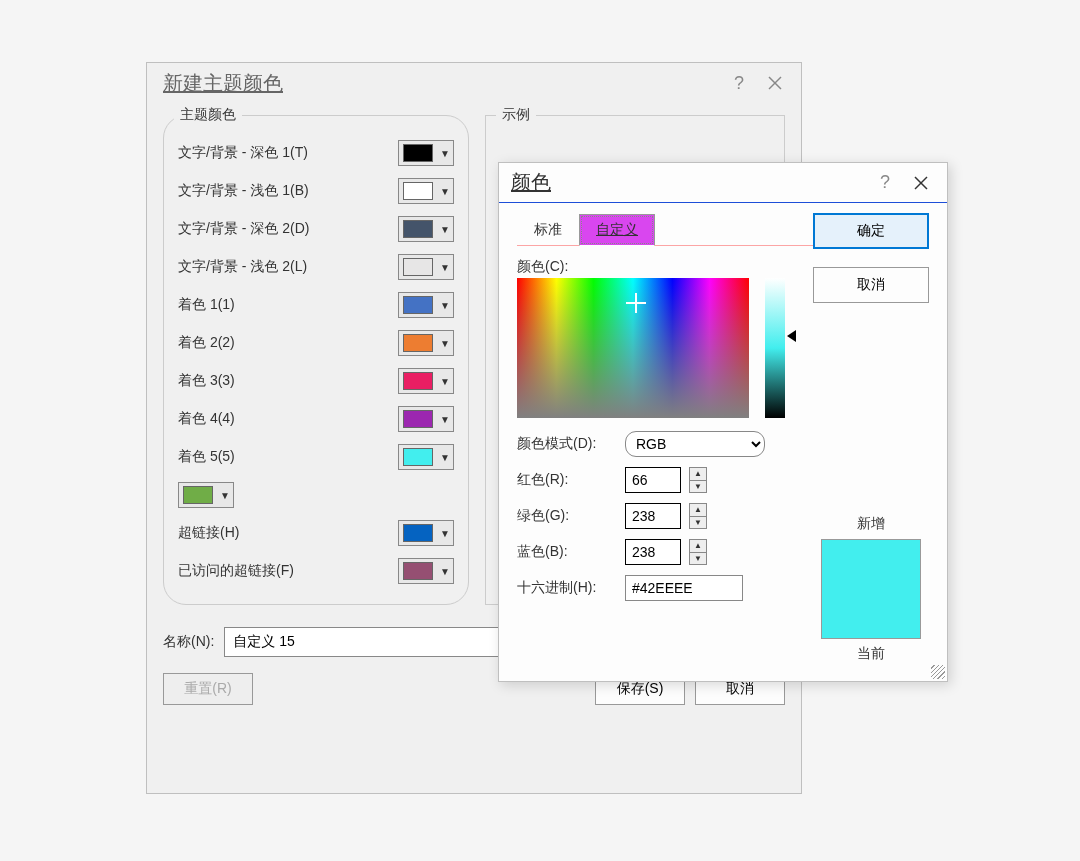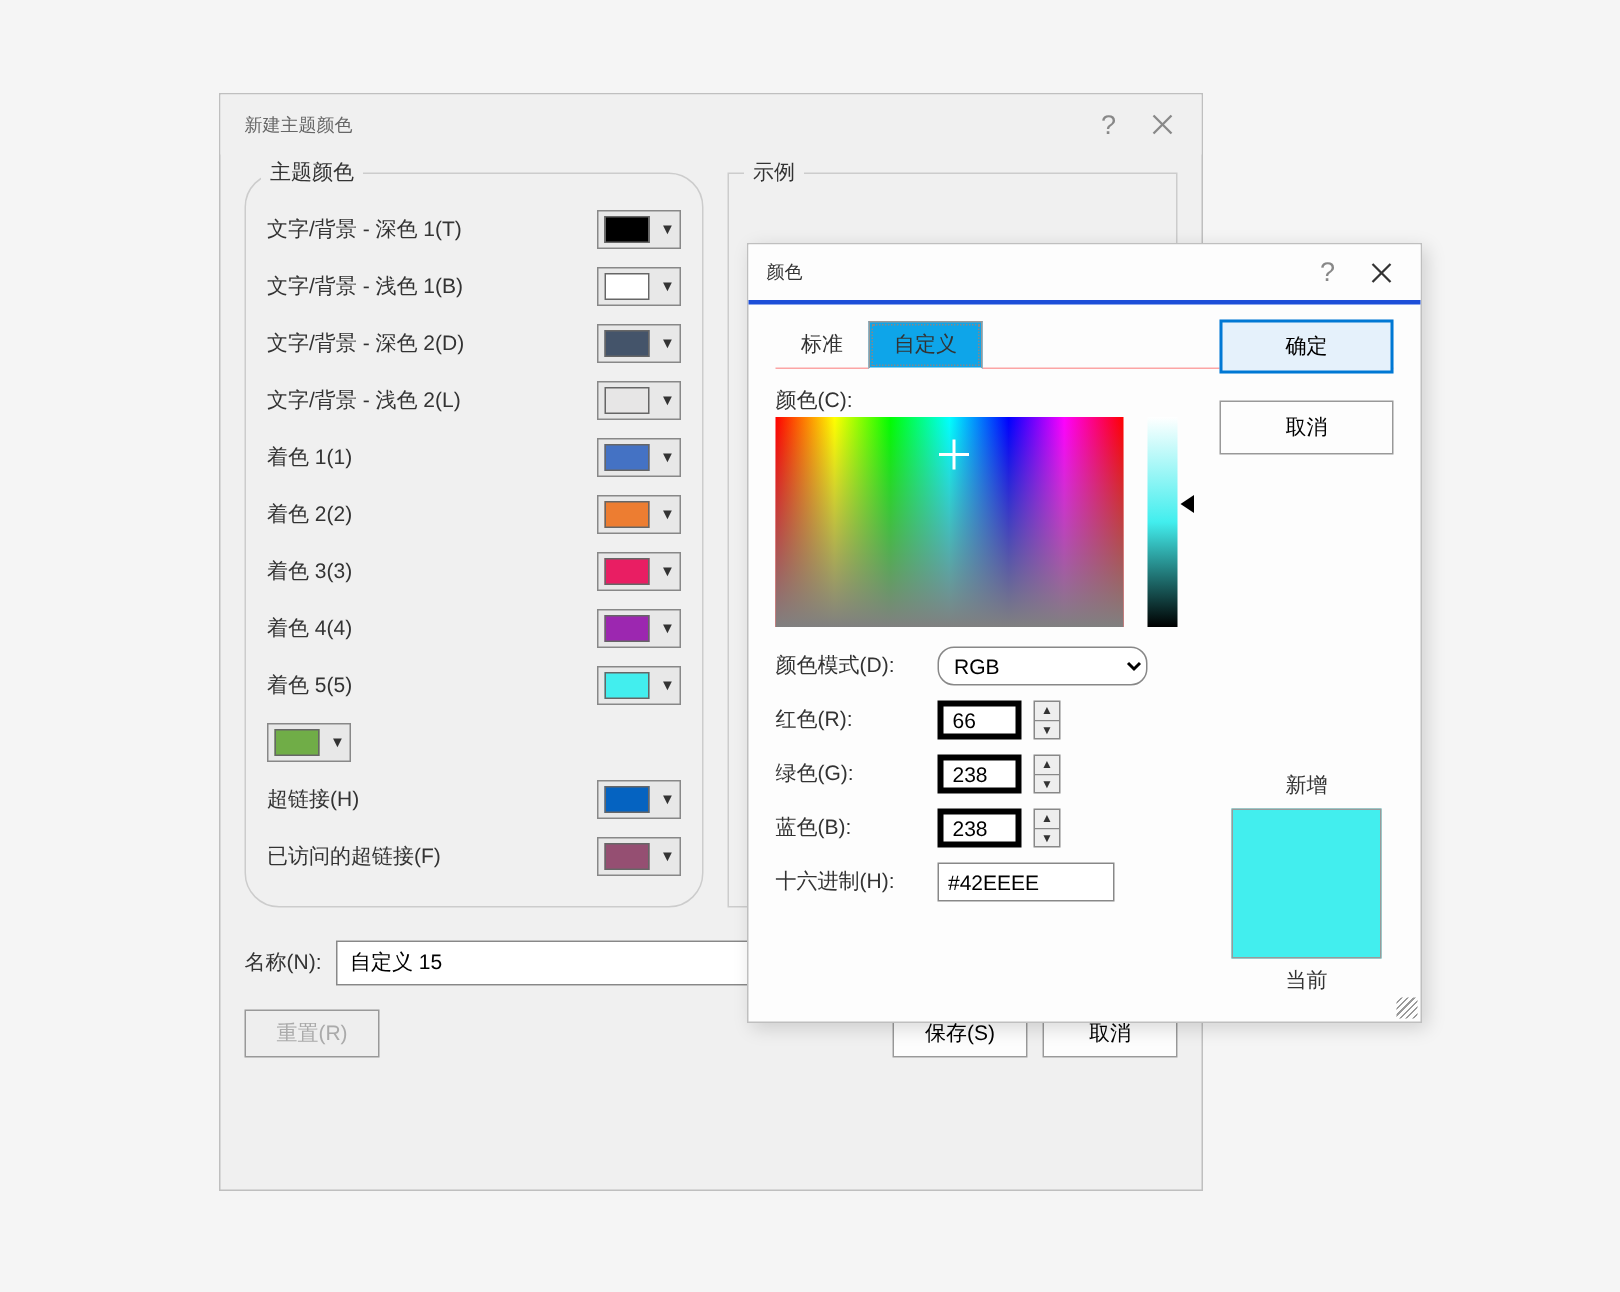--- a/index.html
+++ b/index.html
@@ -17,21 +17,21 @@
   background: #f0f0f0;
   border: 1px solid #bfbfbf;
 }
 .titlebar {
   height: 40px;
   display: flex;
   align-items: center;
   padding: 0 8px 0 16px;
   background: #f0f0f0;
 }
-.titlebar .title { flex: 1; color: #666; font-size: 12px; }
+.titlebar .title { flex: 1; color: #666; font-size: 20px; text-decoration: underline; }
 .titlebar .help {
   width: 36px; height: 36px; display: flex; align-items: center; justify-content: center;
   color: #888; font-size: 18px; cursor: pointer;
 }
 .titlebar .close {
   width: 36px; height: 36px; display: flex; align-items: center; justify-content: center;
   color: #888; font-size: 18px; cursor: pointer;
 }
 .dialog-body { padding: 12px 16px; }
 .fieldset {
@@ -103,21 +103,22 @@
   padding: 6px 16px;
   border: 1px solid transparent;
   border-bottom: none;
   cursor: pointer;
   position: relative;
   top: 1px;
 }
 .tab.active {
   border: 1px solid #999;
   border-bottom: 1px solid #fdfdfd;
-  background: #0ea5e9;
+  background: #d946ef;
+  text-decoration: underline;
 }
 .tab.active::after {
   content: "";
   position: absolute;
   inset: 1px;
   border: 1px dotted #888;
   pointer-events: none;
 }
 .color-area {
   width: 232px; height: 140px;
@@ -153,21 +154,21 @@
   border-right: 9px solid #000;
 }
 .form-row {
   display: flex; align-items: center; height: 36px; gap: 8px;
 }
 .form-row .flbl { width: 100px; }
 .form-row select, .form-row input[type=text] {
   height: 26px; border: 1px solid #888; background: #fff; padding: 0 6px; font-size: 14px;
 }
 .form-row select { width: 140px; border-radius: 11px; }
-.num-input { width: 56px; height: 26px; border: 4px solid #000000; padding: 0 6px; font-size: 14px; }
+.num-input { width: 56px; height: 26px; border: 1px solid #000000; padding: 0 6px; font-size: 14px; }
 .spinner {
   display: inline-flex; flex-direction: column; border: 1px solid #888; height: 26px; width: 18px;
 }
 .spinner div {
   flex: 1; display: flex; align-items: center; justify-content: center;
   font-size: 8px; background: #eee; cursor: pointer;
   border-bottom: 1px solid #888;
 }
 .spinner div:last-child { border-bottom: none; }
 .right-panel {
@@ -305,21 +306,21 @@
       <button class="btn" disabled="">重置(R)</button>
       <div style="display:flex; gap:10px;">
         <button class="btn">保存(S)</button>
         <button class="btn">取消</button>
       </div>
     </div>
   </div>
 </div>
 
 <div class="dialog" id="color-dialog">
-  <div class="titlebar" style="background:#fdfdfd; border-bottom:3px solid #1d4ed8;padding-left:12px;">
+  <div class="titlebar" style="background:#fdfdfd; border-bottom:1px solid #1d4ed8;padding-left:12px;">
     <div class="title" style="color:#333;">颜色</div>
     <div class="help">?</div>
     <div class="close">
       <svg width="14" height="14" viewBox="0 0 14 14">
           <line x1="1" y1="1" x2="13" y2="13" stroke="#333" stroke-width="1.5"></line>
           <line x1="13" y1="1" x2="1" y2="13" stroke="#333" stroke-width="1.5"></line>
         </svg>
     </div>
   </div>
   <div class="body">

